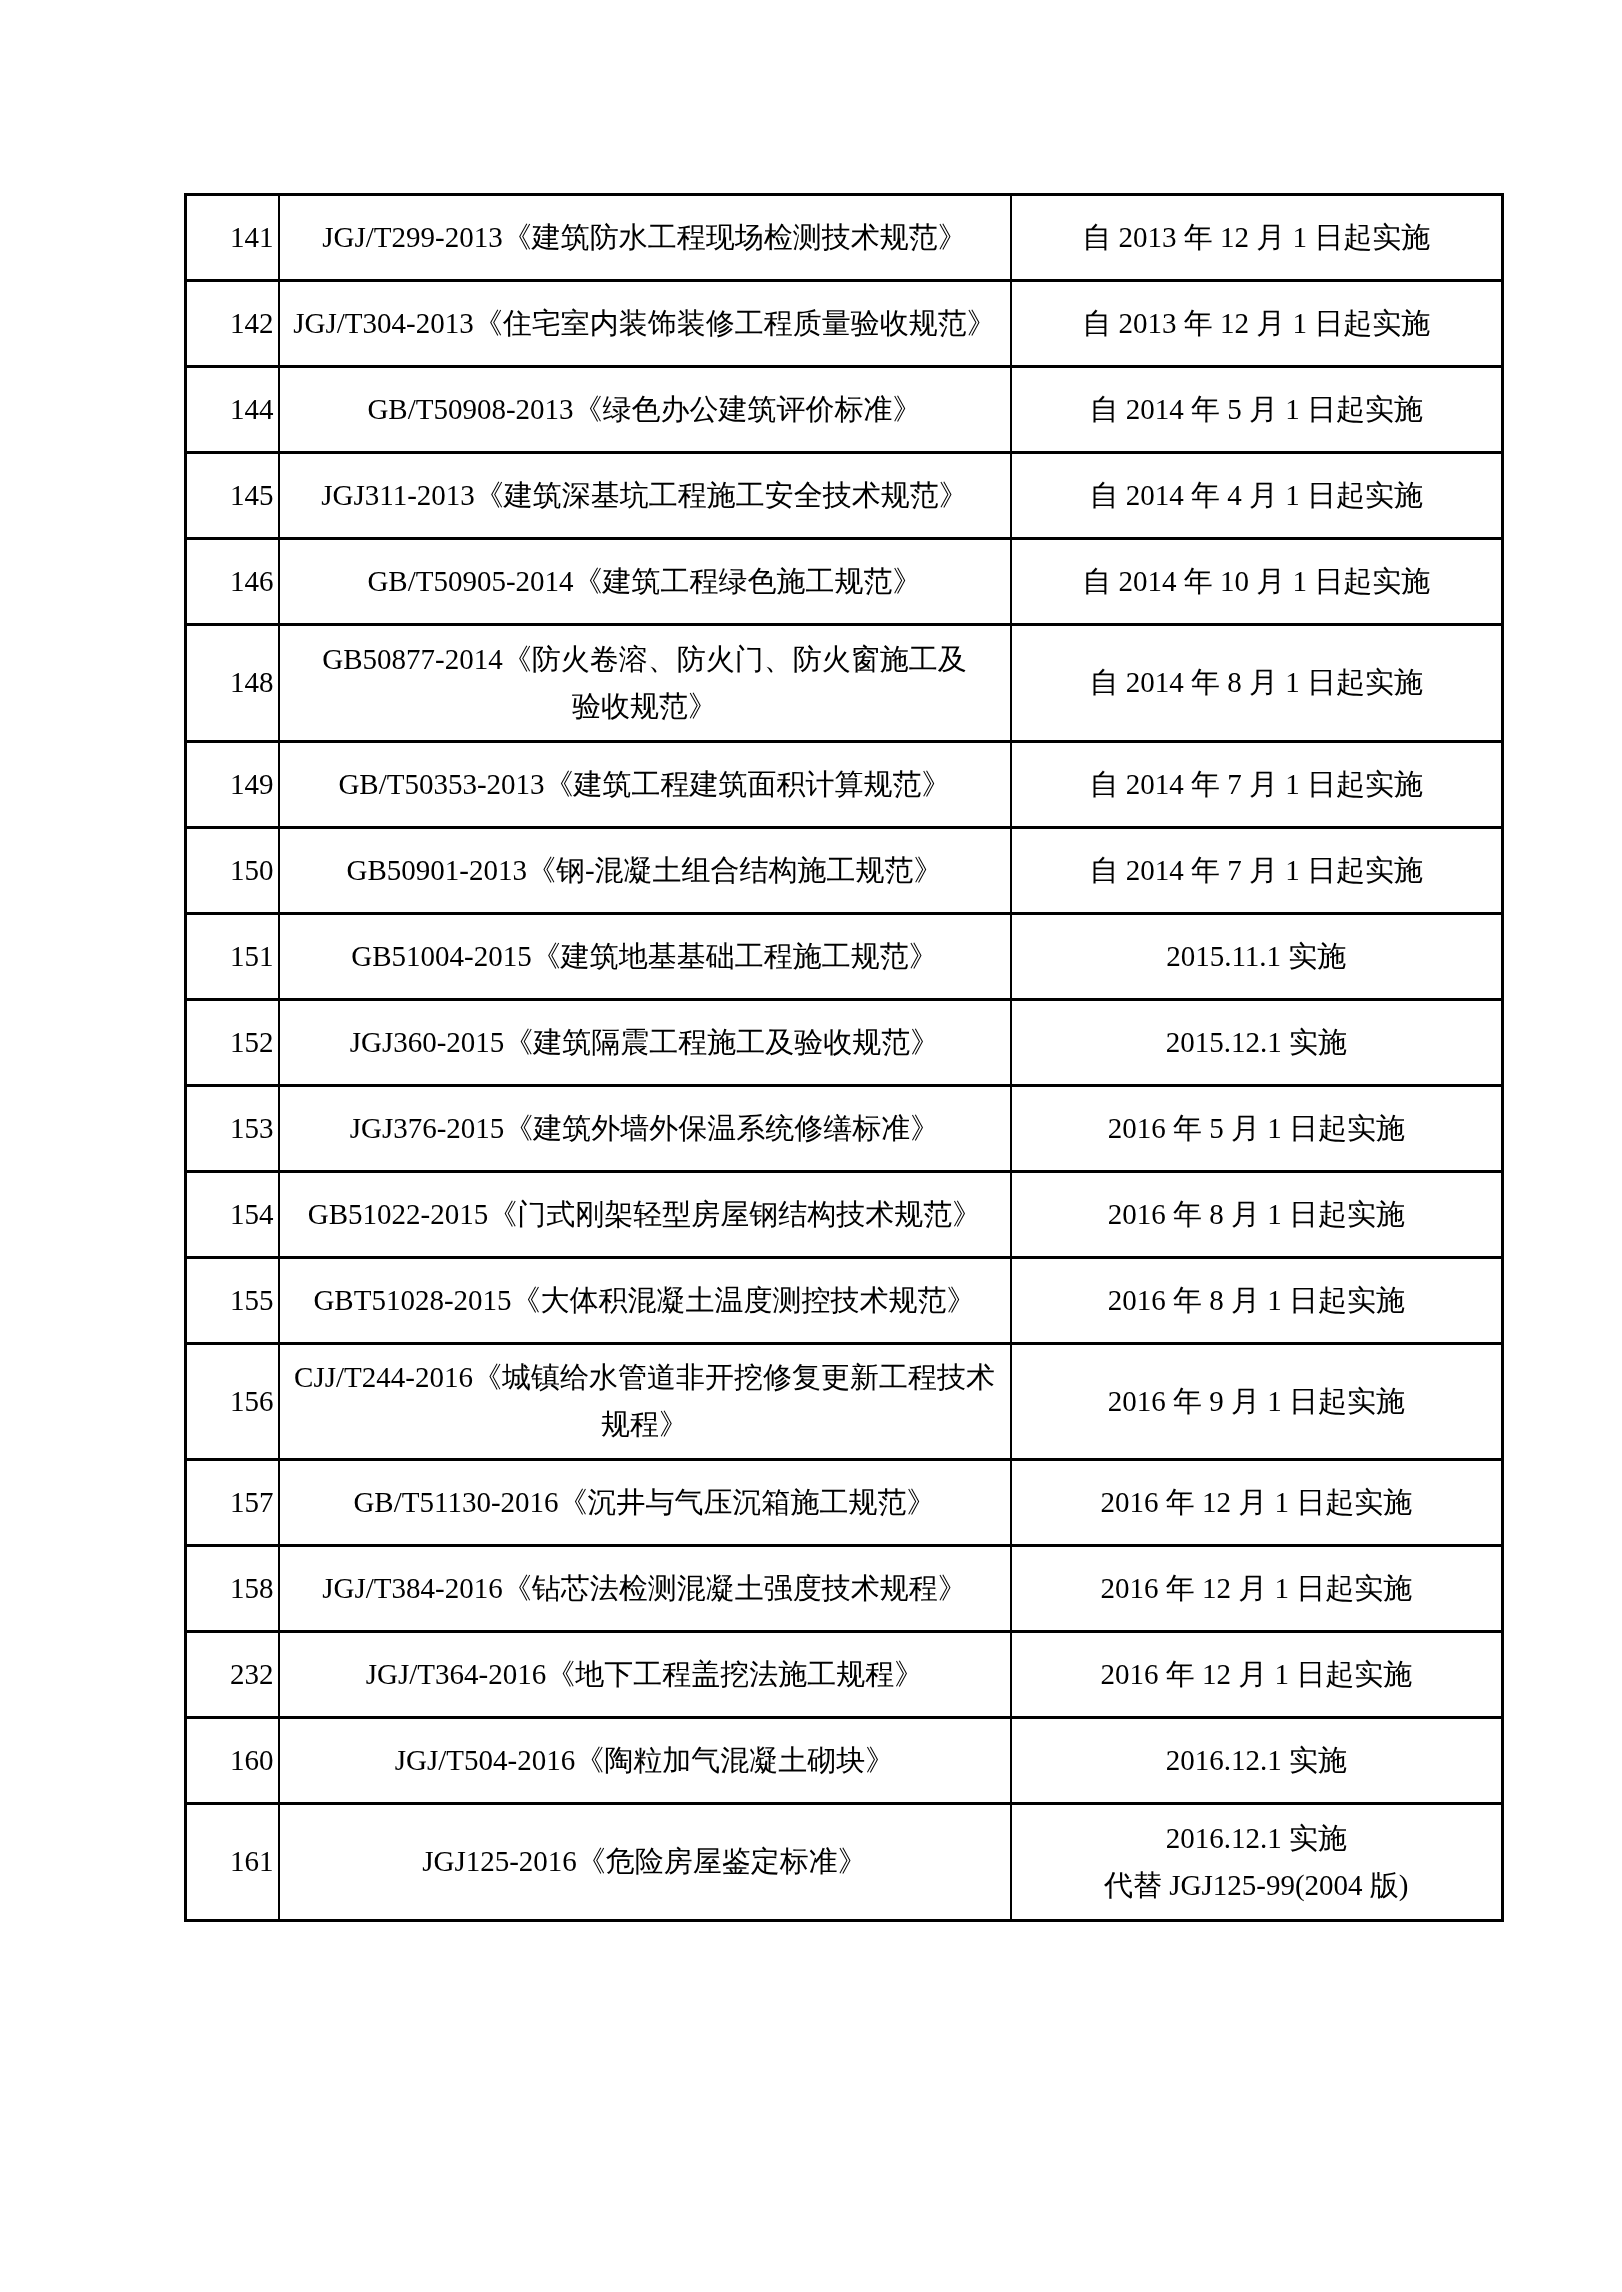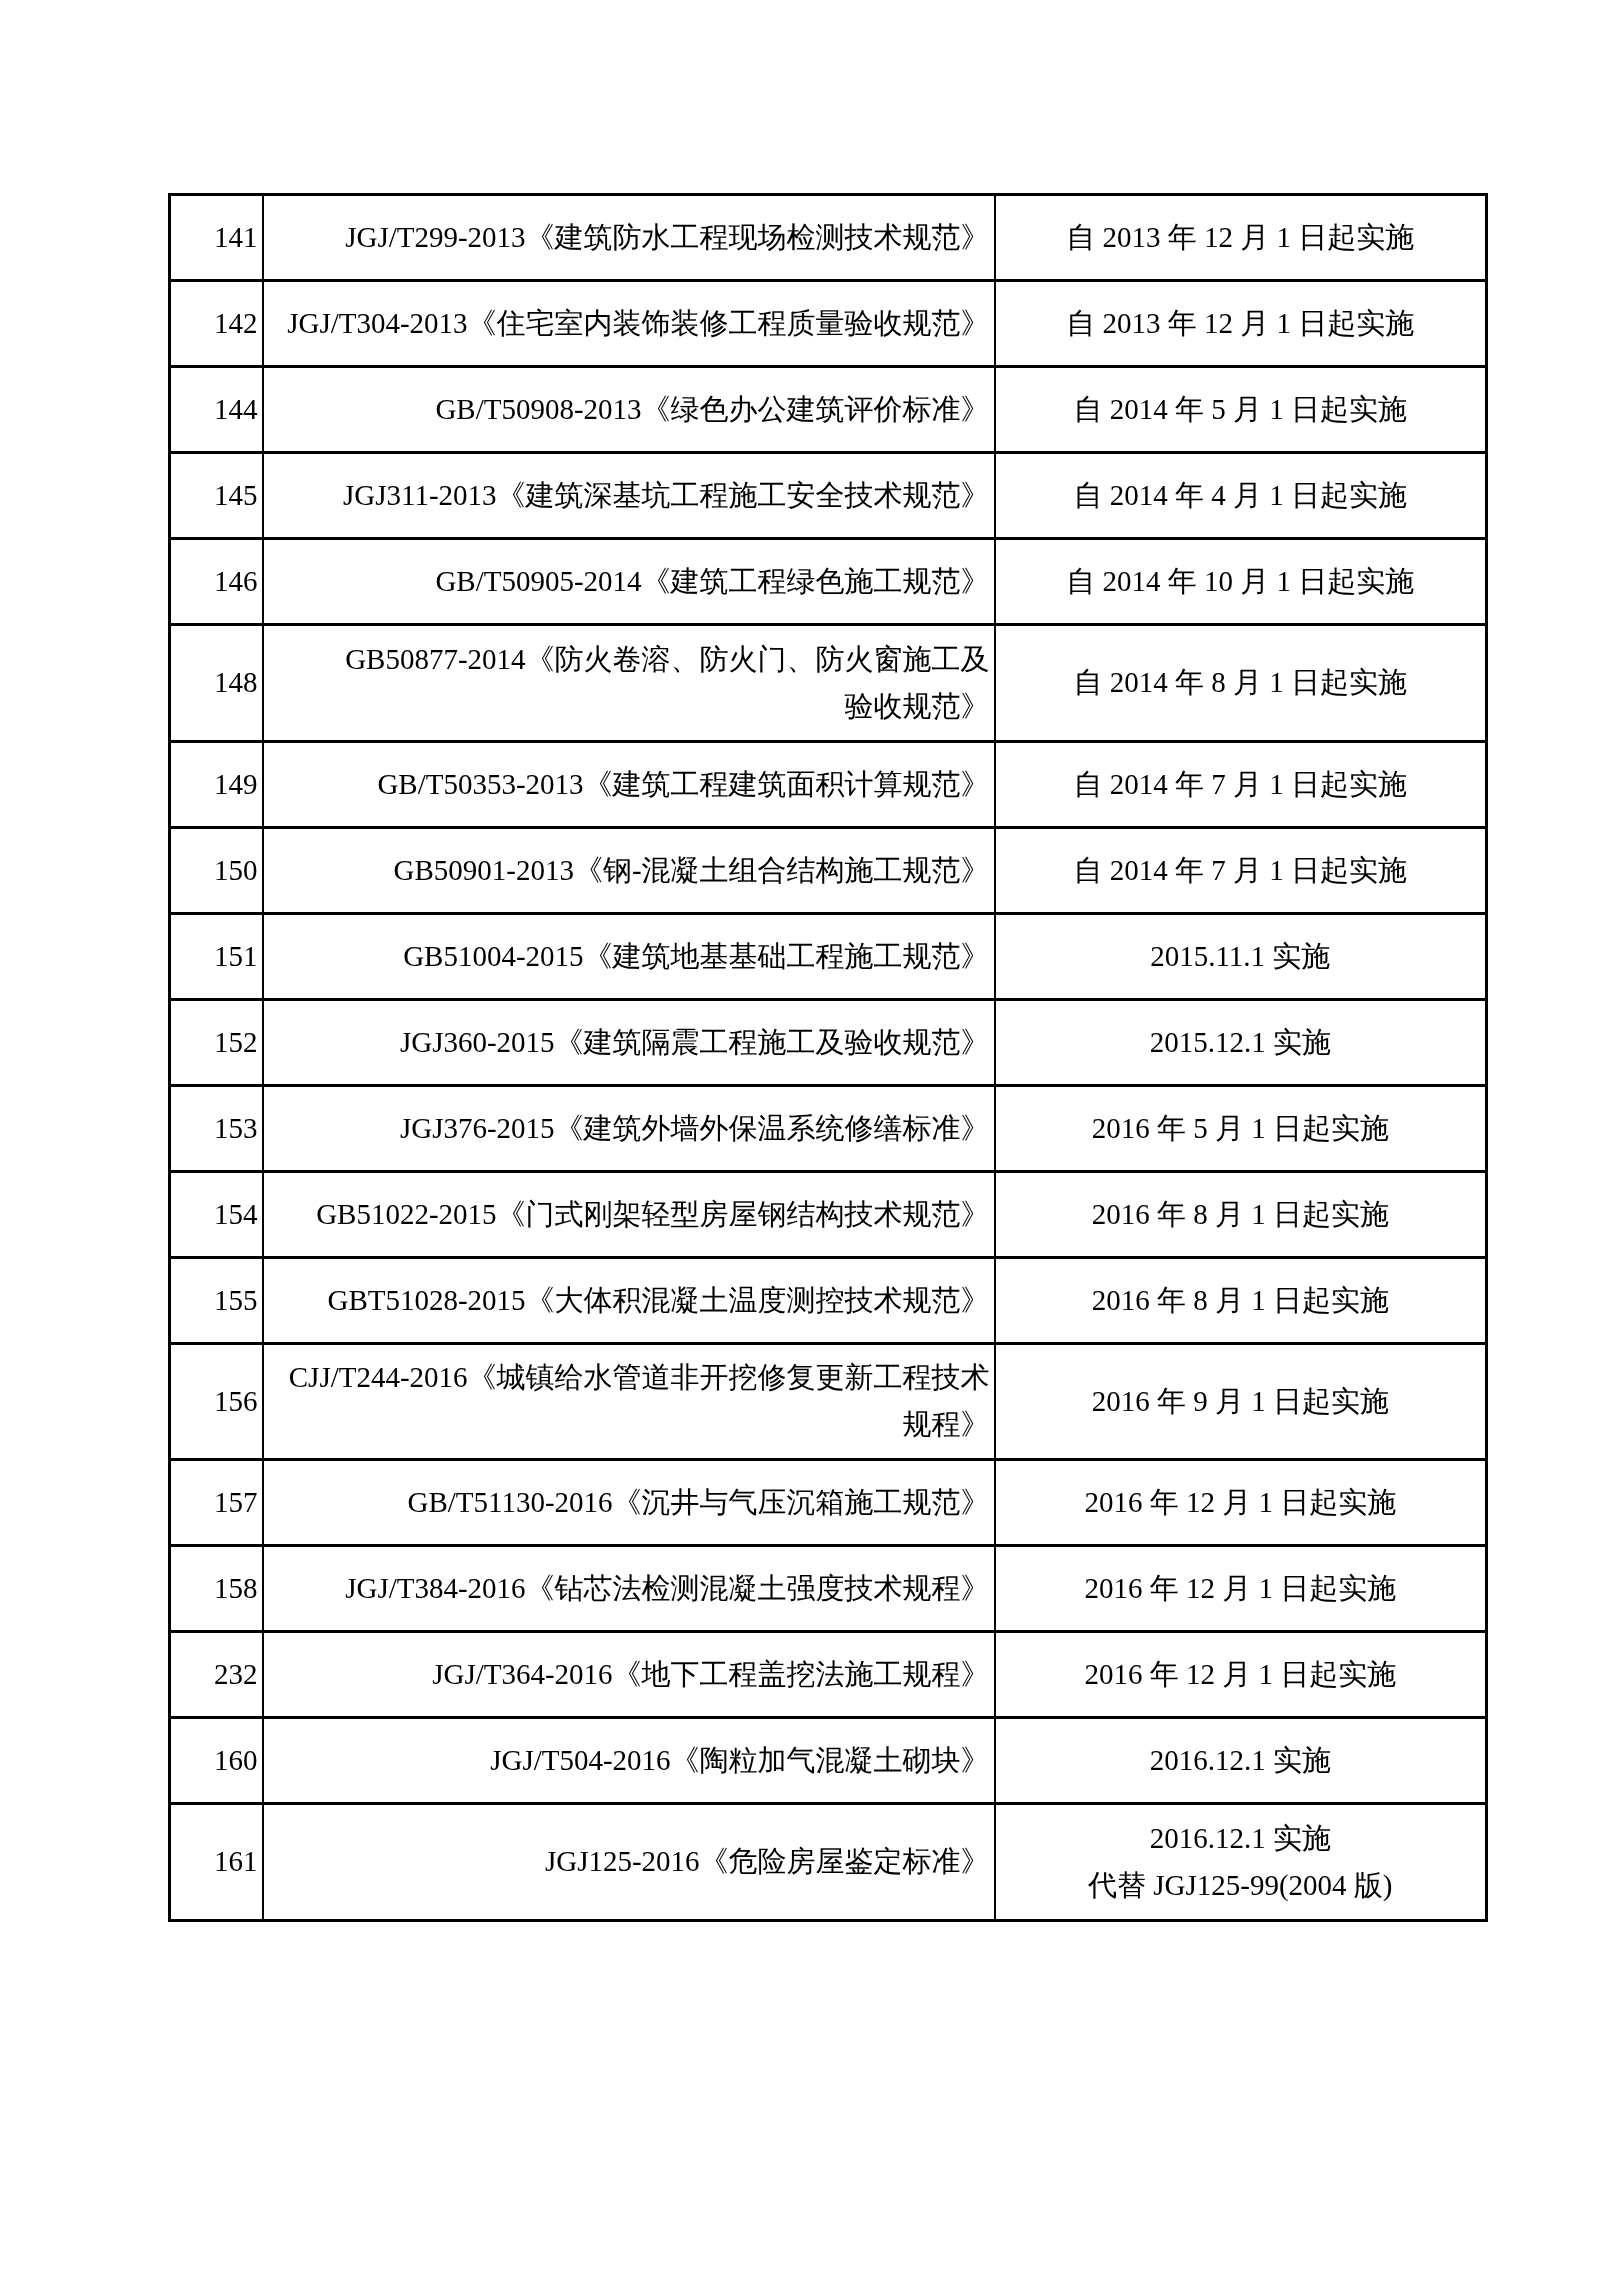--- a/index.html
+++ b/index.html
@@ -11,21 +11,21 @@
     position: relative;
     width: 1622px;
     height: 2293px;
     background: #ffffff;
     color: #000000;
     font-family: "Liberation Serif", "DejaVu Serif", serif;
     overflow: hidden;
   }
   .table-wrap {
     position: absolute;
-    left: 152px;
+    left: 168px;
     top: 193px;
     padding-left: 16px;
   }
   table.standards {
     border-collapse: collapse;
     table-layout: fixed;
     width: 1317px;
     border: 3.9px solid #000000;
   }
   table.standards td {
@@ -41,21 +41,21 @@
     color: #000000;
   }
   table.standards tr {
     height: 86px;
   }
   td.col-no {
     text-align: right;
     padding-right: 9.8px;
   }
   td.col-name {
-    text-align: right;
+    text-align: center;
   }
   td.col-date {
     text-align: center;
   }
 </style>
 </head>
 <body>
 
 <div class="page">
   <div class="table-wrap">

